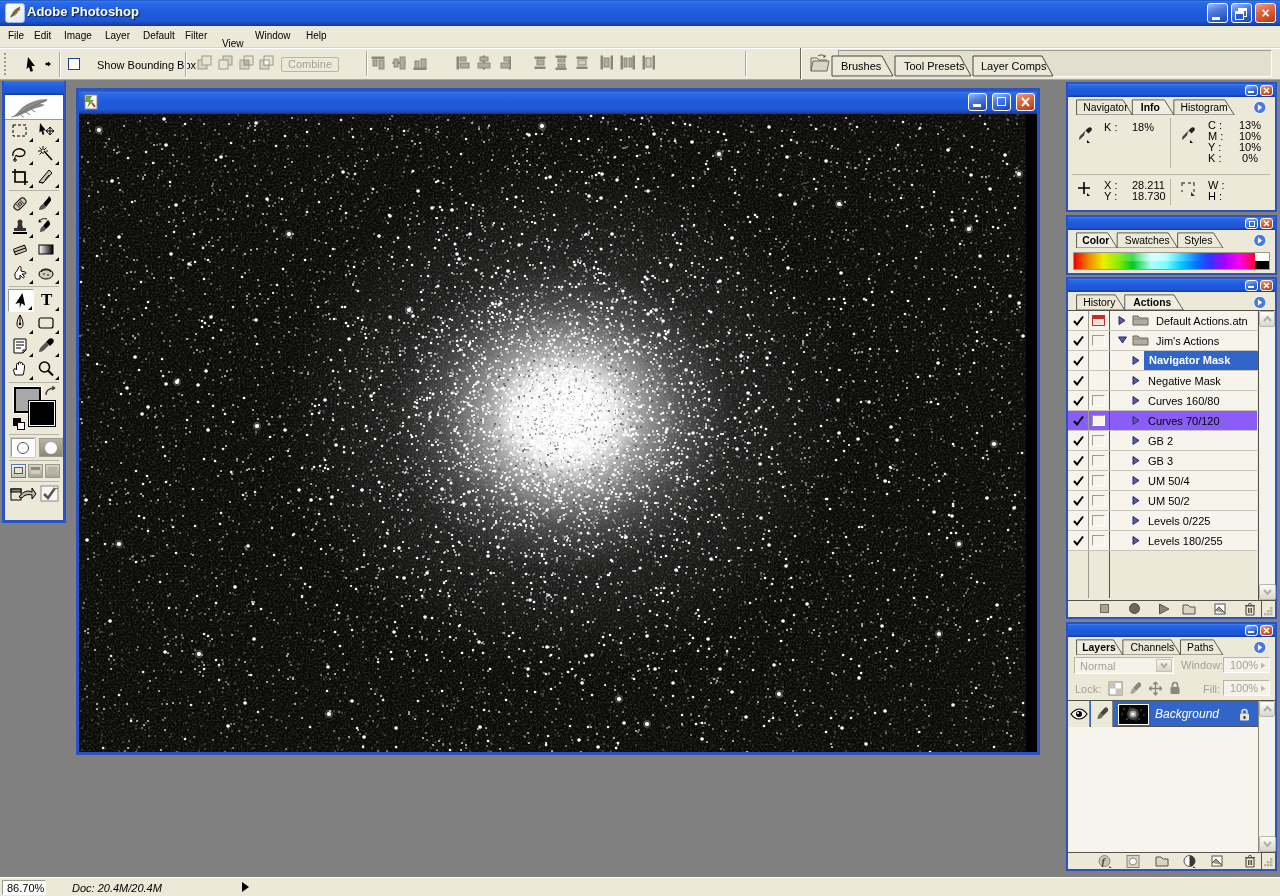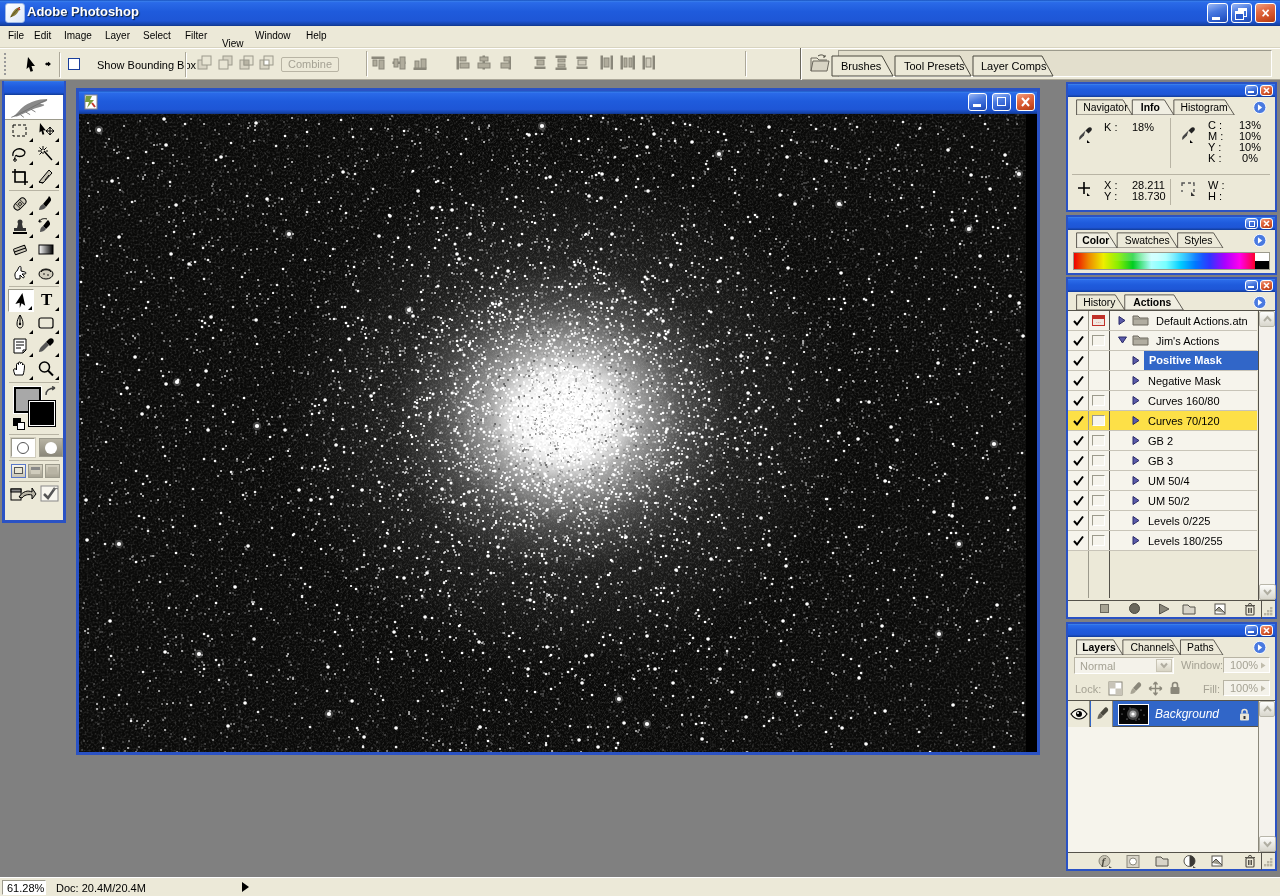--- a/index.html
+++ b/index.html
@@ -32,21 +32,21 @@
     </div>
  <div class="abs btn-close" style="right:4px;top:3px;width:21px;height:20px;font-size:14px;font-weight:bold;text-align:center;line-height:18px;">×</div>
 </div>
 
 <div class="abs" style="left:0;top:26px;width:1280px;height:22px;background:#ece9d8;border-bottom:1px solid #d8d4c0;">
  <div style="position:relative;height:22px;font-size:10px;color:#000;">
   <span style="position:absolute;left:8px;top:4px;">File</span>
   <span style="position:absolute;left:34px;top:4px;">Edit</span>
   <span style="position:absolute;left:64px;top:4px;">Image</span>
   <span style="position:absolute;left:105px;top:4px;">Layer</span>
-  <span style="position:absolute;left:143px;top:4px;">Select</span>
+  <span style="position:absolute;left:143px;top:4px;">Default</span>
   <span style="position:absolute;left:185px;top:4px;">Filter</span>
   <span style="position:absolute;left:222px;top:12px;text-decoration:underline;">View</span>
   <span style="position:absolute;left:255px;top:4px;">Window</span>
   <span style="position:absolute;left:306px;top:4px;">Help</span>
  </div>
 </div>
 
 <div class="abs" style="left:0;top:48px;width:1280px;height:32px;background:#ece9d8;border-top:1px solid #fff;border-bottom:1px solid #aca899;">
  <div class="abs" style="left:3px;top:3px;width:4px;height:25px;background-image:radial-gradient(circle,#999 1px,transparent 1.2px);background-size:4px 4px;"></div>
 
@@ -712,21 +712,21 @@
             </svg>
           </div>
 <div style="width:21px;border-right:1px solid #55524a;"></div>
 <div style="position:relative;flex:1;">
             <div style="position:absolute;left:0;top:0;width:148px;height:19px;">
               <span style="position:absolute;left:22px;top:5px;">
                 <svg width="8" height="9" viewBox="0 0 8 9">
                   <path d="M1 0.5 L7 4.5 L1 8.5 Z" fill="#5a5aa8" stroke="#2a2a6a"></path>
                 </svg>
               </span>
-              <span style="position:absolute;left:34px;top:0px;right:0;bottom:0;background:#3166c8;color:#fff;font-weight:bold;padding:3px 0 0 5px;">Positive Mask</span>
+              <span style="position:absolute;left:34px;top:0px;right:0;bottom:0;background:#3166c8;color:#fff;font-weight:bold;padding:3px 0 0 5px;">Navigator Mask</span>
             </div>
           </div>
         </div>
 <div style="display:flex;height:20px;border-bottom:1px solid #c8c4b8;background:#f6f4ec;">
 <div style="width:21px;border-right:1px solid #9c9a8c;">
             <svg width="13" height="12" viewBox="0 0 13 12" style="margin:4px 0 0 4px;">
               <path d="M2 6 L5 9.5 L11 1.5" stroke="#000" stroke-width="2" fill="none"></path>
             </svg>
           </div>
 <div style="width:21px;border-right:1px solid #55524a;"></div>
@@ -754,21 +754,21 @@
             <div style="position:absolute;left:0;top:0;width:148px;height:19px;">
               <span style="position:absolute;left:22px;top:5px;">
                 <svg width="8" height="9" viewBox="0 0 8 9">
                   <path d="M1 0.5 L7 4.5 L1 8.5 Z" fill="#5a5aa8" stroke="#2a2a6a"></path>
                 </svg>
               </span>
               <span style="position:absolute;left:38px;top:4px;">Curves 160/80</span>
             </div>
           </div>
         </div>
-<div style="display:flex;height:20px;border-bottom:1px solid #c8c4b8;background:#fde047;text-align:center;">
+<div style="display:flex;height:20px;border-bottom:1px solid #c8c4b8;background:#8b5cf6;text-align:center;">
 <div style="width:21px;border-right:1px solid #9c9a8c;">
             <svg width="13" height="12" viewBox="0 0 13 12" style="margin:4px 0 0 4px;">
               <path d="M2 6 L5 9.5 L11 1.5" stroke="#000" stroke-width="2" fill="none"></path>
             </svg>
           </div>
 <div style="width:21px;border-right:1px solid #55524a;">
             <div style="margin:4px 0 0 3px;width:13px;height:11px;border:1px solid;border-color:#9c9a8c #fff #fff #9c9a8c;background:#f6f4ec;"></div>
           </div>
 <div style="position:relative;flex:1;">
             <div style="position:absolute;left:0;top:0;width:148px;height:19px;">
@@ -1096,18 +1096,18 @@
           <rect x="7" y="4" width="2.4" height="2.4"></rect>
           <rect x="1" y="7" width="2.4" height="2.4"></rect>
           <rect x="4" y="7" width="2.4" height="2.4"></rect>
           <rect x="7" y="7" width="2.4" height="2.4"></rect>
         </g>
       </svg>
  </div>
 </div>
 
 <div class="abs" style="left:0;top:877px;width:1280px;height:19px;background:#ece9d8;border-top:1px solid #fff;font-size:11px;">
- <div style="position:absolute;left:2px;top:2px;width:44px;height:15px;background:#fff;border:1px solid;border-color:#9c9a8c #fff #fff #9c9a8c;padding:1px 0 0 4px;">61.28%</div>
- <span style="position:absolute;left:56px;top:4px;">Doc: 20.4M/20.4M</span>
+ <div style="position:absolute;left:2px;top:2px;width:44px;height:15px;background:#fff;border:1px solid;border-color:#9c9a8c #fff #fff #9c9a8c;padding:1px 0 0 4px;">86.70%</div>
+ <span style="position:absolute;left:72px;top:4px;font-style:italic;">Doc: 20.4M/20.4M</span>
  <svg style="position:absolute;left:240px;top:3px;" width="10" height="12" viewBox="0 0 10 12">
       <path d="M2 1 L9 6 L2 11 Z" fill="#000"></path>
     </svg>
 </div>
 
 </body></html>

